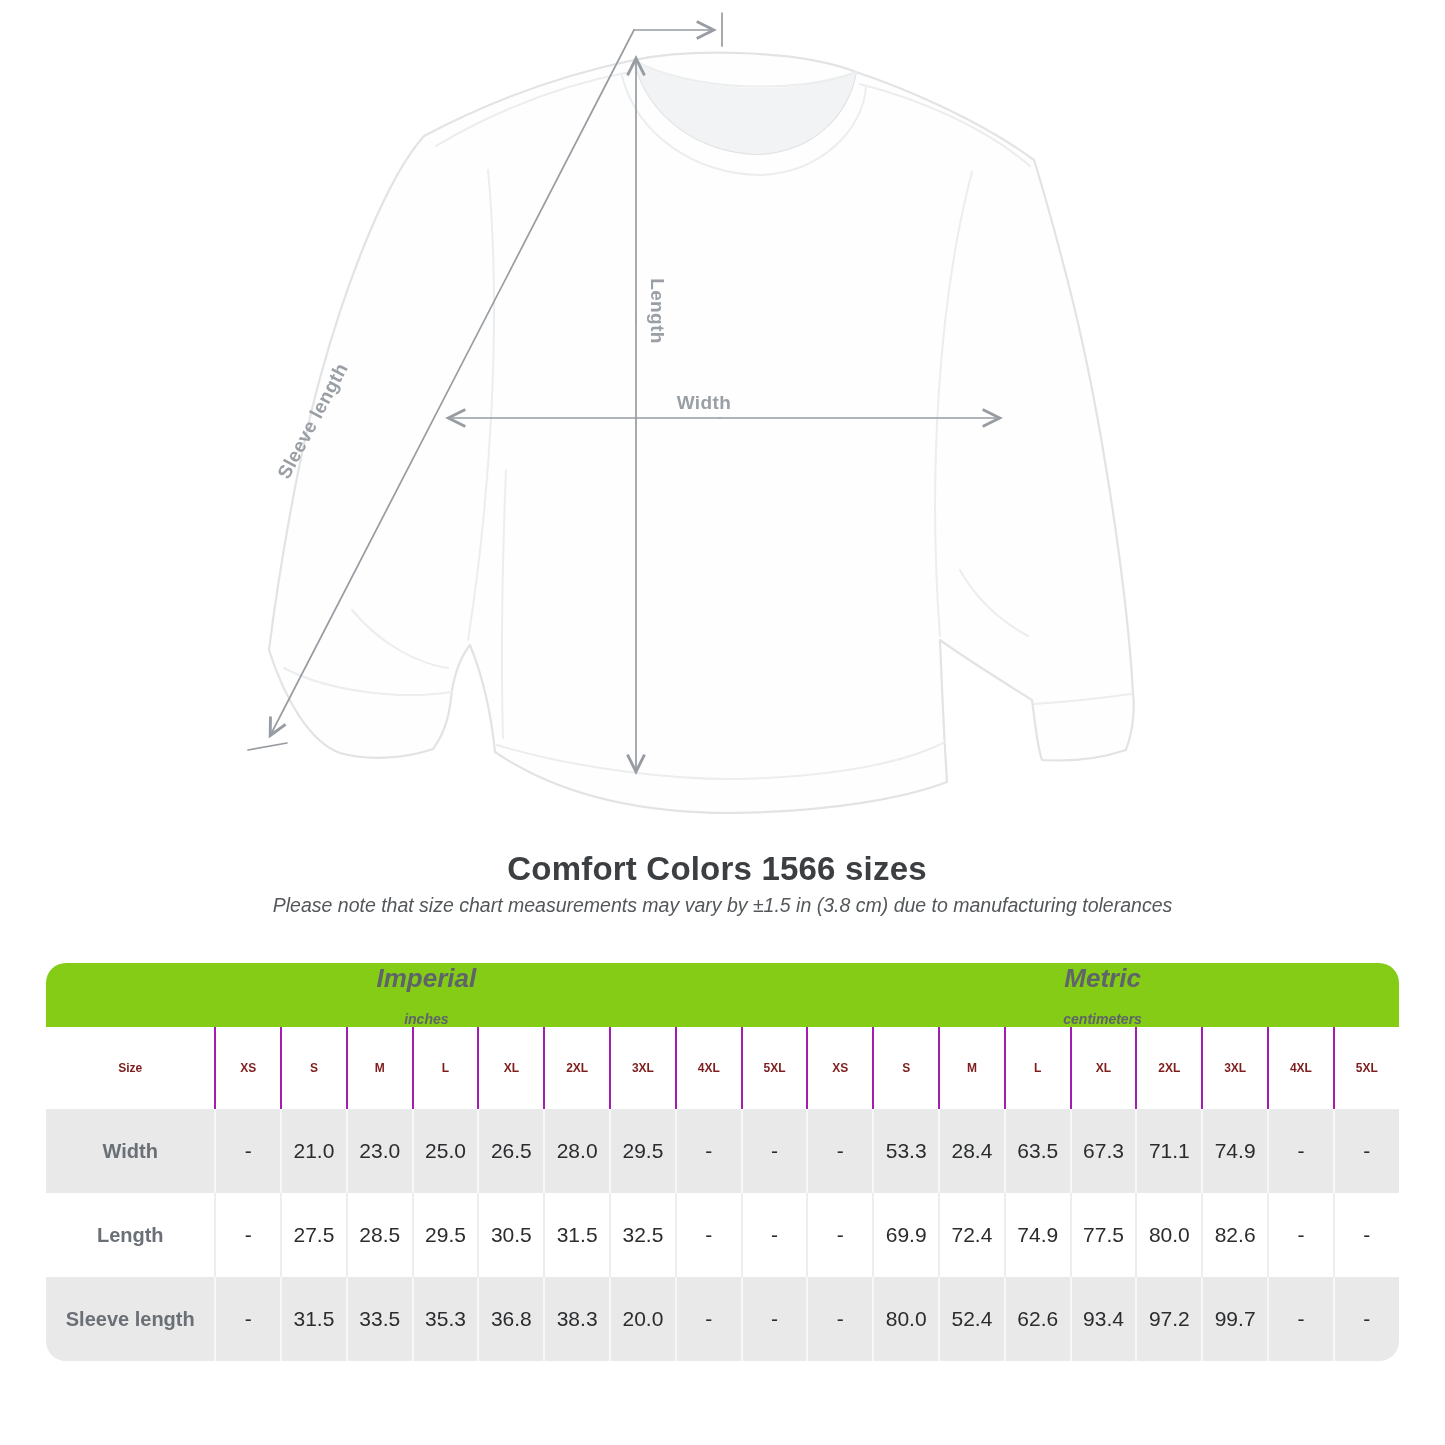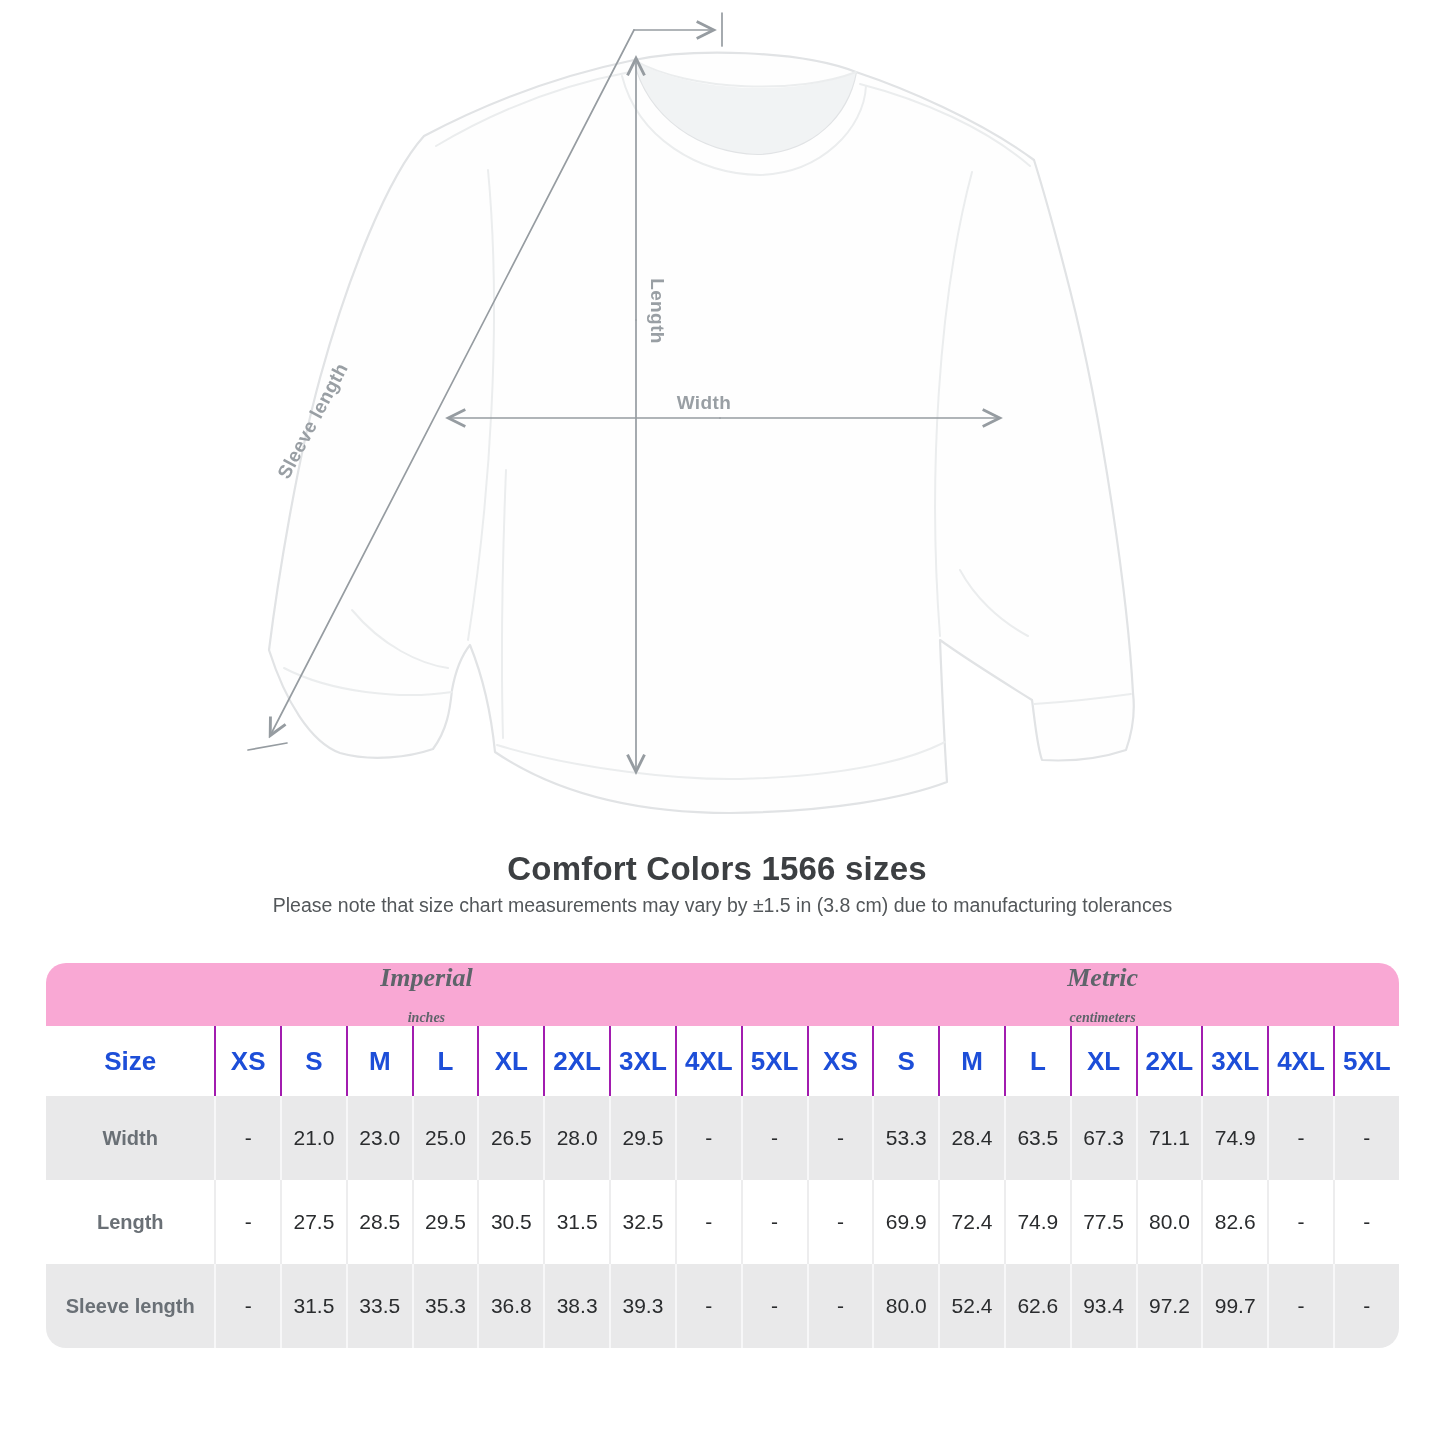--- a/index.html
+++ b/index.html
@@ -9,33 +9,33 @@
   
   .diagram{position:relative;width:1445px;height:832px;}
   .diagram svg{position:absolute;left:0;top:0;}
   .mlabel{position:absolute;color:#999fa4;font-weight:bold;font-size:19px;letter-spacing:.4px;white-space:nowrap;}
   .mlabel.wid{left:704px;top:403px;transform:translate(-50%,-50%);}
   .mlabel.len{left:657px;top:311px;transform:translate(-50%,-50%) rotate(90deg);}
   .mlabel.sleeve{left:313px;top:421px;transform:translate(-50%,-50%) rotate(-62deg);}
 
   
   .title{margin:18px 11px 6px 0;text-align:center;font-size:33px;font-weight:bold;color:#3c3f42;letter-spacing:.2px;}
-  .subtitle{margin:0 0 46px 0;text-align:center;font-size:19.5px;color:#53575a;}
+  .subtitle{margin:0 0 46px 0;text-align:center;font-style:italic;font-size:19.5px;color:#53575a;}
 
   
   table.size-chart{width:1352px;margin:0 auto;border-collapse:separate;border-spacing:0;table-layout:fixed;}
   col.c-size{width:168px;}
   col.c-data{width:65.8px;}
   .size-chart th,.size-chart td{text-align:center;vertical-align:middle;padding:0;}
-  .band{background:#f9a8d4;padding:17px 0 20px 0;font-family:Liberation Serif, serif;}
+  .band{background:#84cc16;padding:17px 0 20px 0;}
   .band.left{border-top-left-radius:20px;}
   .band.right{border-top-right-radius:20px;}
   .band-title{font-size:26px;font-weight:bold;font-style:italic;color:#5e646a;}
   .band-unit{font-size:14px;font-style:italic;color:#5e646a;margin-top:17px;}
-  tr.sizes-row th{height:70px;background:#ffffff;font-size:26px;font-weight:bold;color:#1d4ed8;}
+  tr.sizes-row th{height:82px;background:#ffffff;font-size:12px;font-weight:bold;color:#7f1d1d;}
   tr.sizes-row th:not(:first-child){border-left:2px solid #a21caf;}
   tbody th.row-label{font-size:20px;font-weight:bold;color:#6a7076;}
   tbody tr{height:84px;}
   tbody td{font-size:21px;font-weight:normal;color:#2a2c2e;}
   tr.row-gray th,tr.row-gray td{background:#e9e9ea;}
   tr.row-gray > *:not(:first-child){border-left:2px solid #f7f7f8;}
   tr.row-white th,tr.row-white td{background:#ffffff;}
   tr.row-white > *:not(:first-child){border-left:2px solid #ededee;}
   tr.last > th:first-child{border-bottom-left-radius:20px;}
   tr.last > td:last-child{border-bottom-right-radius:20px;}
@@ -215,21 +215,21 @@
         <td>-</td>
       </tr>
       <tr class="row-gray last">
         <th class="row-label">Sleeve length</th>
         <td>-</td>
         <td>31.5</td>
         <td>33.5</td>
         <td>35.3</td>
         <td>36.8</td>
         <td>38.3</td>
-        <td>39.3</td>
+        <td>20.0</td>
         <td>-</td>
         <td>-</td>
         <td>-</td>
         <td>80.0</td>
         <td>52.4</td>
         <td>62.6</td>
         <td>93.4</td>
         <td>97.2</td>
         <td>99.7</td>
         <td>-</td>

